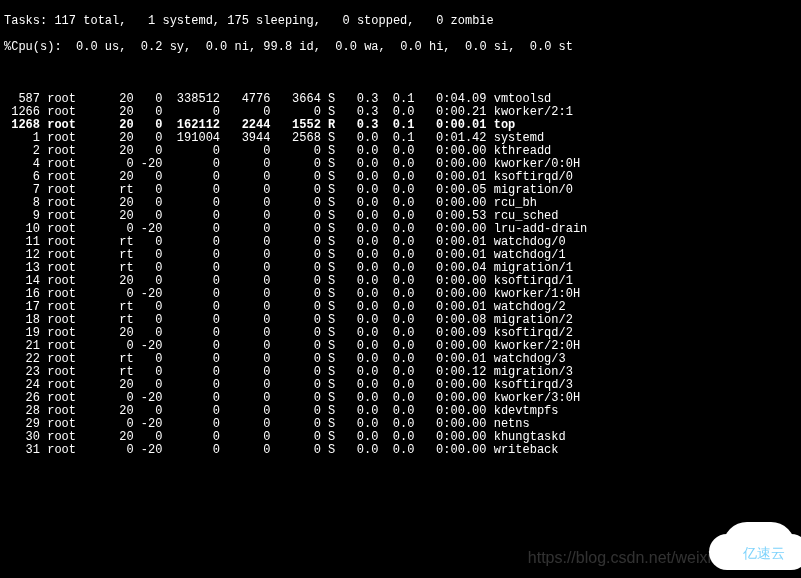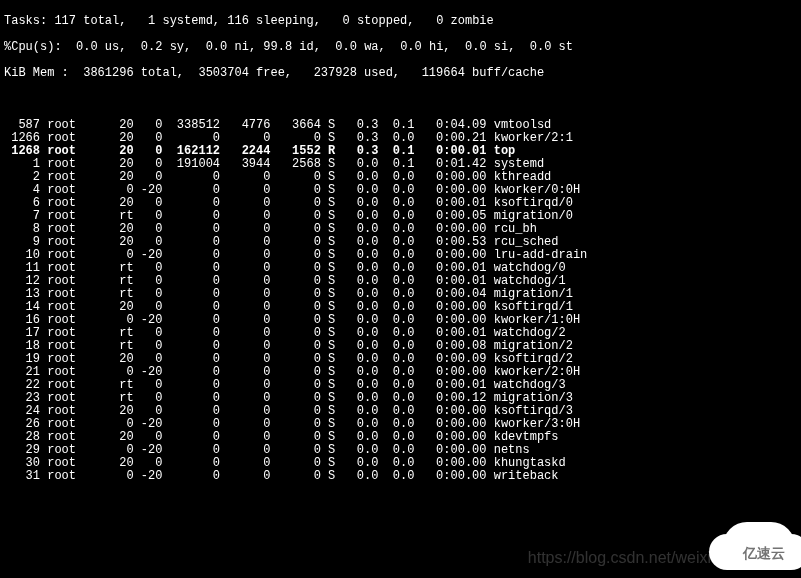--- a/index.html
+++ b/index.html
@@ -43,32 +43,31 @@
     height: 48px;
     background: #fff;
     border-radius: 34px;
     box-shadow: -20px 6px 0 -6px #fff, 20px 6px 0 -6px #fff;
   }
   .cloud-text {
     position: absolute;
     bottom: 18px;
     right: 16px;
     font-family: sans-serif;
-    font-weight: 700;
+    font-weight: 400;
     font-size: 14px;
-    color: #737373;
+    color: #7dd3fc;
   }
 </style>
 </head>
 <body>
 
 <div class="terminal">
-<span class="line"><span>Tasks: </span><span class="bold">117</span><span> total,   </span><span class="bold">1</span><span> systemd, </span><span class="bold">116</span><span> sleeping,   </span><span class="bold">0</span><span> stopped,   </span><span class="bold">0</span><span> zombie</span></span>
+<span class="line"><span>Tasks: </span><span class="bold">117</span><span> total,   </span><span class="bold">1</span><span> systemd, </span><span class="bold">175</span><span> sleeping,   </span><span class="bold">0</span><span> stopped,   </span><span class="bold">0</span><span> zombie</span></span>
 <span class="line"><span>%Cpu(s):  </span><span class="bold">0.0</span><span> us,  </span><span class="bold">0.2</span><span> sy,  </span><span class="bold">0.0</span><span> ni, </span><span class="bold">99.8</span><span> id,  </span><span class="bold">0.0</span><span> wa,  </span><span class="bold">0.0</span><span> hi,  </span><span class="bold">0.0</span><span> si,  </span><span class="bold">0.0</span><span> st</span></span>
-<span class="line">KiB Mem :  3861296 total,  3503704 free,   237928 used,   119664 buff/cache</span>
 <span class="line"> </span>
 <div id="proc-list"><span class="line">  587 root      20   0  338512   4776   3664 S   0.3  0.1   0:04.09 vmtoolsd</span><span class="line"> 1266 root      20   0       0      0      0 S   0.3  0.0   0:00.21 kworker/2:1</span><span class="line hl-row"> 1268 root      20   0  162112   2244   1552 R   0.3  0.1   0:00.01 top</span><span class="line">    1 root      20   0  191004   3944   2568 S   0.0  0.1   0:01.42 systemd</span><span class="line">    2 root      20   0       0      0      0 S   0.0  0.0   0:00.00 kthreadd</span><span class="line">    4 root       0 -20       0      0      0 S   0.0  0.0   0:00.00 kworker/0:0H</span><span class="line">    6 root      20   0       0      0      0 S   0.0  0.0   0:00.01 ksoftirqd/0</span><span class="line">    7 root      rt   0       0      0      0 S   0.0  0.0   0:00.05 migration/0</span><span class="line">    8 root      20   0       0      0      0 S   0.0  0.0   0:00.00 rcu_bh</span><span class="line">    9 root      20   0       0      0      0 S   0.0  0.0   0:00.53 rcu_sched</span><span class="line">   10 root       0 -20       0      0      0 S   0.0  0.0   0:00.00 lru-add-drain</span><span class="line">   11 root      rt   0       0      0      0 S   0.0  0.0   0:00.01 watchdog/0</span><span class="line">   12 root      rt   0       0      0      0 S   0.0  0.0   0:00.01 watchdog/1</span><span class="line">   13 root      rt   0       0      0      0 S   0.0  0.0   0:00.04 migration/1</span><span class="line">   14 root      20   0       0      0      0 S   0.0  0.0   0:00.00 ksoftirqd/1</span><span class="line">   16 root       0 -20       0      0      0 S   0.0  0.0   0:00.00 kworker/1:0H</span><span class="line">   17 root      rt   0       0      0      0 S   0.0  0.0   0:00.01 watchdog/2</span><span class="line">   18 root      rt   0       0      0      0 S   0.0  0.0   0:00.08 migration/2</span><span class="line">   19 root      20   0       0      0      0 S   0.0  0.0   0:00.09 ksoftirqd/2</span><span class="line">   21 root       0 -20       0      0      0 S   0.0  0.0   0:00.00 kworker/2:0H</span><span class="line">   22 root      rt   0       0      0      0 S   0.0  0.0   0:00.01 watchdog/3</span><span class="line">   23 root      rt   0       0      0      0 S   0.0  0.0   0:00.12 migration/3</span><span class="line">   24 root      20   0       0      0      0 S   0.0  0.0   0:00.00 ksoftirqd/3</span><span class="line">   26 root       0 -20       0      0      0 S   0.0  0.0   0:00.00 kworker/3:0H</span><span class="line">   28 root      20   0       0      0      0 S   0.0  0.0   0:00.00 kdevtmpfs</span><span class="line">   29 root       0 -20       0      0      0 S   0.0  0.0   0:00.00 netns</span><span class="line">   30 root      20   0       0      0      0 S   0.0  0.0   0:00.00 khungtaskd</span><span class="line">   31 root       0 -20       0      0      0 S   0.0  0.0   0:00.00 writeback</span></div>
 
 </div>
 
 <div class="watermark">https://blog.csdn.net/weixi</div>
 <div class="cloud"></div>
 <div class="cloud-text">亿速云</div>
 
 </body></html>

